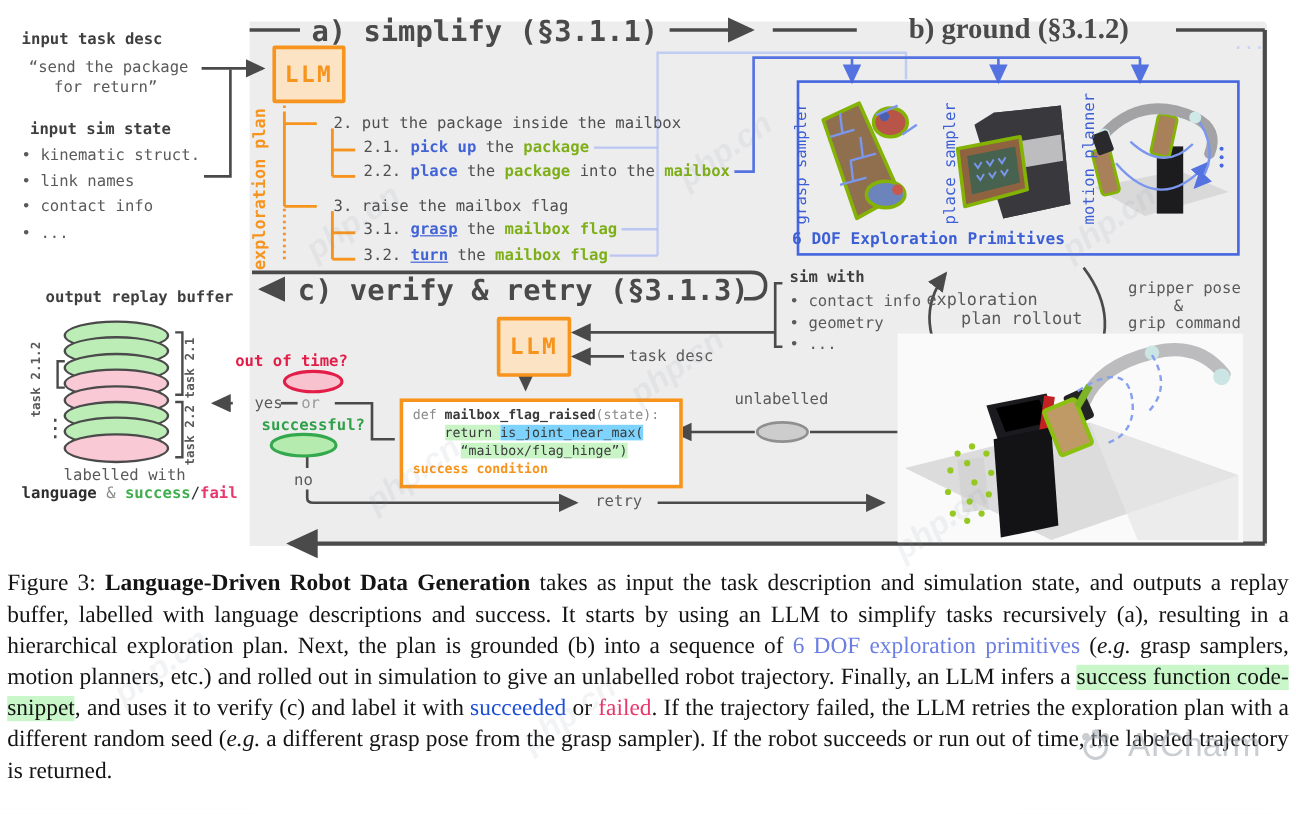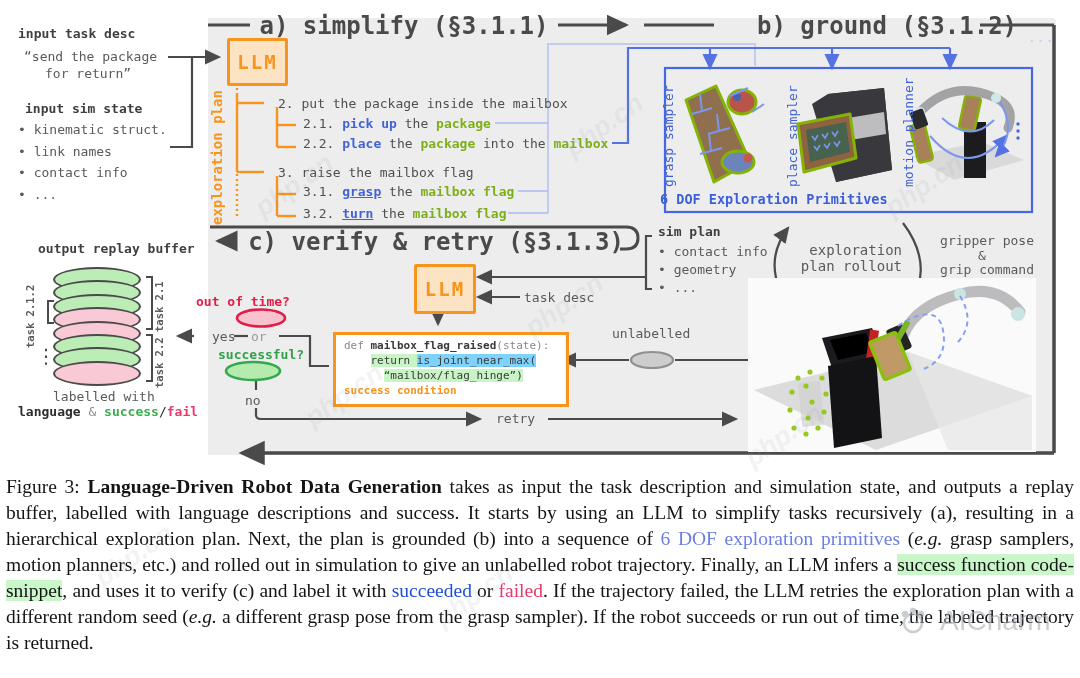--- a/index.html
+++ b/index.html
@@ -230,21 +230,21 @@
             <circle cx="790" cy="410" r="2.6"></circle>
           <circle cx="792" cy="392" r="2.6"></circle>
             <circle cx="806" cy="386" r="2.6"></circle>
             <circle cx="812" cy="402" r="2.6"></circle>
           <circle cx="808" cy="418" r="2.6"></circle>
         </g>
       </g>
     </svg>
 
     <div class="hdr" style="left:248px;top:12px;width:312px;">a) simplify (§3.1.1)</div>
-    <div class="hdr" style="left:756px;top:12px;width:262px;">b) ground (§3.1.2)</div>
+    <div class="hdr" style="left:718px;top:12px;width:262px;font-family:Liberation Serif, serif;">b) ground (§3.1.2)</div>
     <div class="hdr" style="left:244px;top:228px;width:384px;">c) verify &amp; retry (§3.1.3)</div>
 
     <div class="abs t13 bold" style="left:18px;top:26px;">input task desc</div>
     <div class="abs t13 gray" style="left:24px;top:49px;">“send the package</div>
     <div class="abs t13 gray" style="left:45px;top:66px;">for return”</div>
     <div class="abs t13 bold" style="left:25px;top:101px;">input sim state</div>
     <div class="abs t13 gray" id="sim-items" style="left:18px;top:119px;"><div>• kinematic struct.</div><div>• link names</div><div>• contact info</div><div>• ...</div></div>
 
     <div class="llm" style="left:227px;top:38px;width:55px;height:42px;">LLM</div>
     <div class="llm" style="left:414px;top:264px;width:56px;height:44px;">LLM</div>
@@ -265,23 +265,23 @@
     <div class="abs" style="left:660px;top:191px;font-size:13.5px;font-weight:bold;color:#3D5FD6;">6 DOF Exploration Primitives</div>
     <div class="abs" style="left:1028px;top:30px;font-size:13px;font-weight:bold;color:#C9D3F7;letter-spacing:1px;">...</div>
 
     <div class="abs t13 red" style="left:196px;top:294px;">out of time?</div>
     <div class="abs t13" style="left:251px;top:329px;color:#9a9a9a;">or</div>
     <div class="abs t13 grn" style="left:218px;top:347px;">successful?</div>
     <div class="abs t13 gray" style="left:196px;top:329px;margin-left:16px;">yes</div>
     <div class="abs t13 gray" style="left:245px;top:393px;">no</div>
     <div class="abs t13 gray" style="left:496px;top:411px;">retry</div>
     <div class="abs t13 gray" style="left:524px;top:290px;">task desc</div>
-    <div class="abs t13 bold" style="left:658px;top:224px;">sim plan</div>
+    <div class="abs t13 bold" style="left:658px;top:224px;">sim with</div>
     <div class="abs t13 gray" id="sim2-items" style="left:658px;top:243px;"><div>• contact info</div><div>• geometry</div><div>• ...</div></div>
-    <div class="abs gray" style="left:772px;top:242px;width:130px;text-align:right;font-size:14px;">exploration</div>
+    <div class="abs gray" style="left:772px;top:242px;width:130px;text-align:left;font-size:14px;">exploration</div>
     <div class="abs gray" style="left:772px;top:258px;width:130px;text-align:right;font-size:14px;">plan rollout</div>
     <div class="abs t13 gray" style="left:930px;top:233px;width:104px;text-align:right;">gripper pose</div>
     <div class="abs t13 gray" style="left:930px;top:248px;width:104px;text-align:center;">&amp;</div>
     <div class="abs t13 gray" style="left:930px;top:262px;width:104px;text-align:right;">grip command</div>
     <div class="abs t13 gray" style="left:612px;top:326px;">unlabelled</div>
 
     <div id="code-box"><div><span class="s-kw">def </span><span class="s-fn">mailbox_flag_raised</span><span class="s-kw">(state):</span></div><div><span>    </span><span class="s-hlr">return </span><span class="s-hlb">is_joint_near_max(</span></div><div><span>      </span><span class="s-hlr">“mailbox/flag_hinge”)</span></div><div><span class="s-oc">success condition</span></div></div>
 
     <div class="abs t13 bold" style="left:25px;top:241px;margin-left:13px;">output replay buffer</div>
     <div id="disks">

